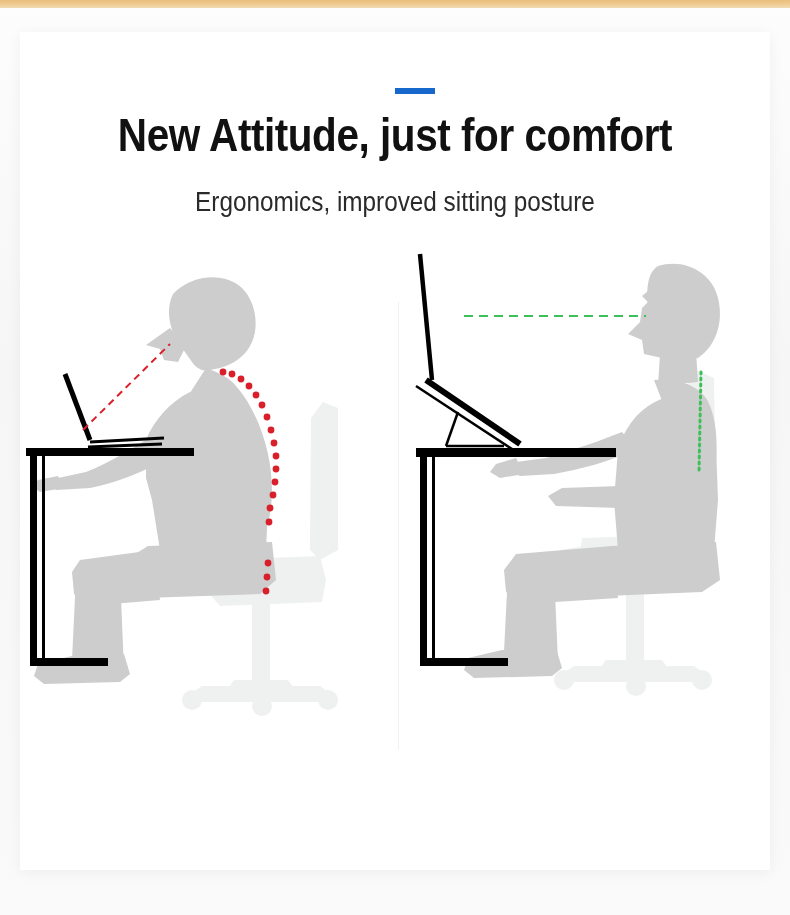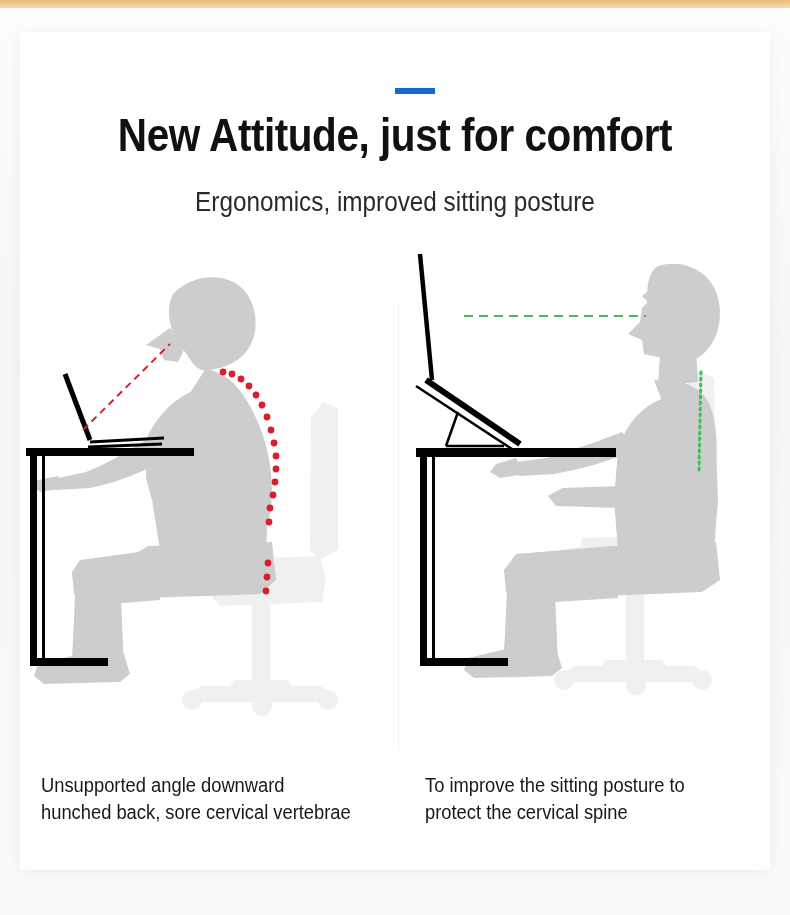--- a/index.html
+++ b/index.html
@@ -277,25 +277,15 @@
           </g>
 
           <line x1="68" y1="66" x2="250" y2="66" stroke="#3dc05a" stroke-width="2" stroke-dasharray="9 6"></line>
 
           <line x1="305" y1="122" x2="303" y2="222" stroke="#3dc05a" stroke-width="3" stroke-dasharray="2 4" stroke-linecap="round"></line>
         </svg>
       </div>
 
     </div>
 
-    <div id="captions">
-      <div class="caption" id="caption-left">
-        <div>Unsupported angle downward</div>
-        <div>hunched back, sore cervical vertebrae</div>
-      </div>
-      <div class="caption" id="caption-right">
-        <div>To improve the sitting posture to</div>
-        <div>protect the cervical spine</div>
-      </div>
-    </div>
 
   </div>
 </div>
 
 </body></html>

